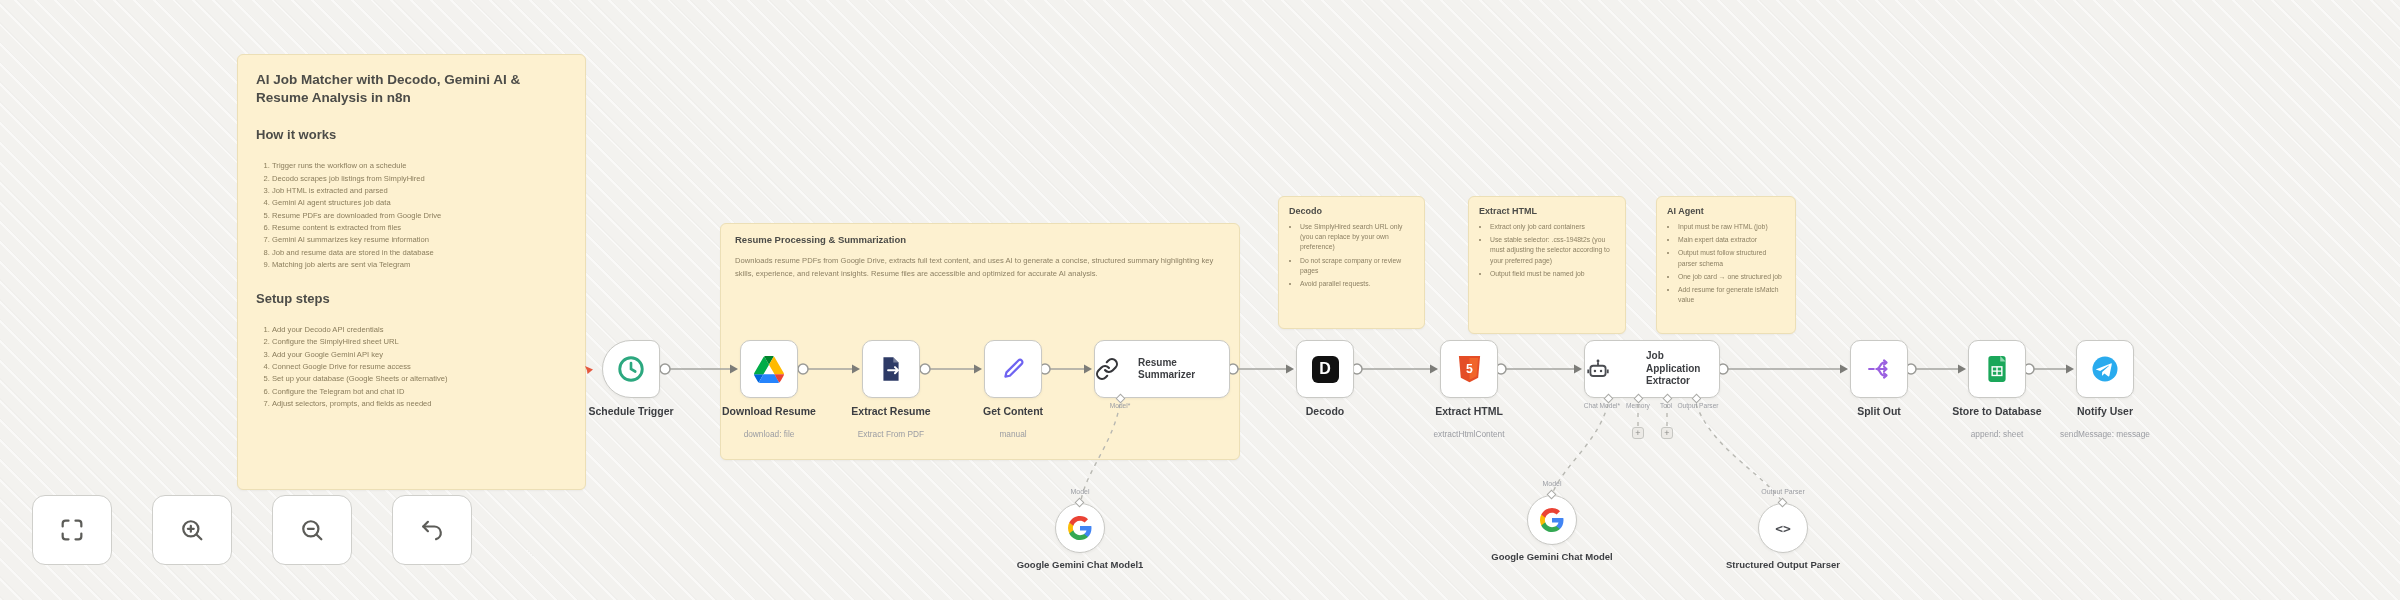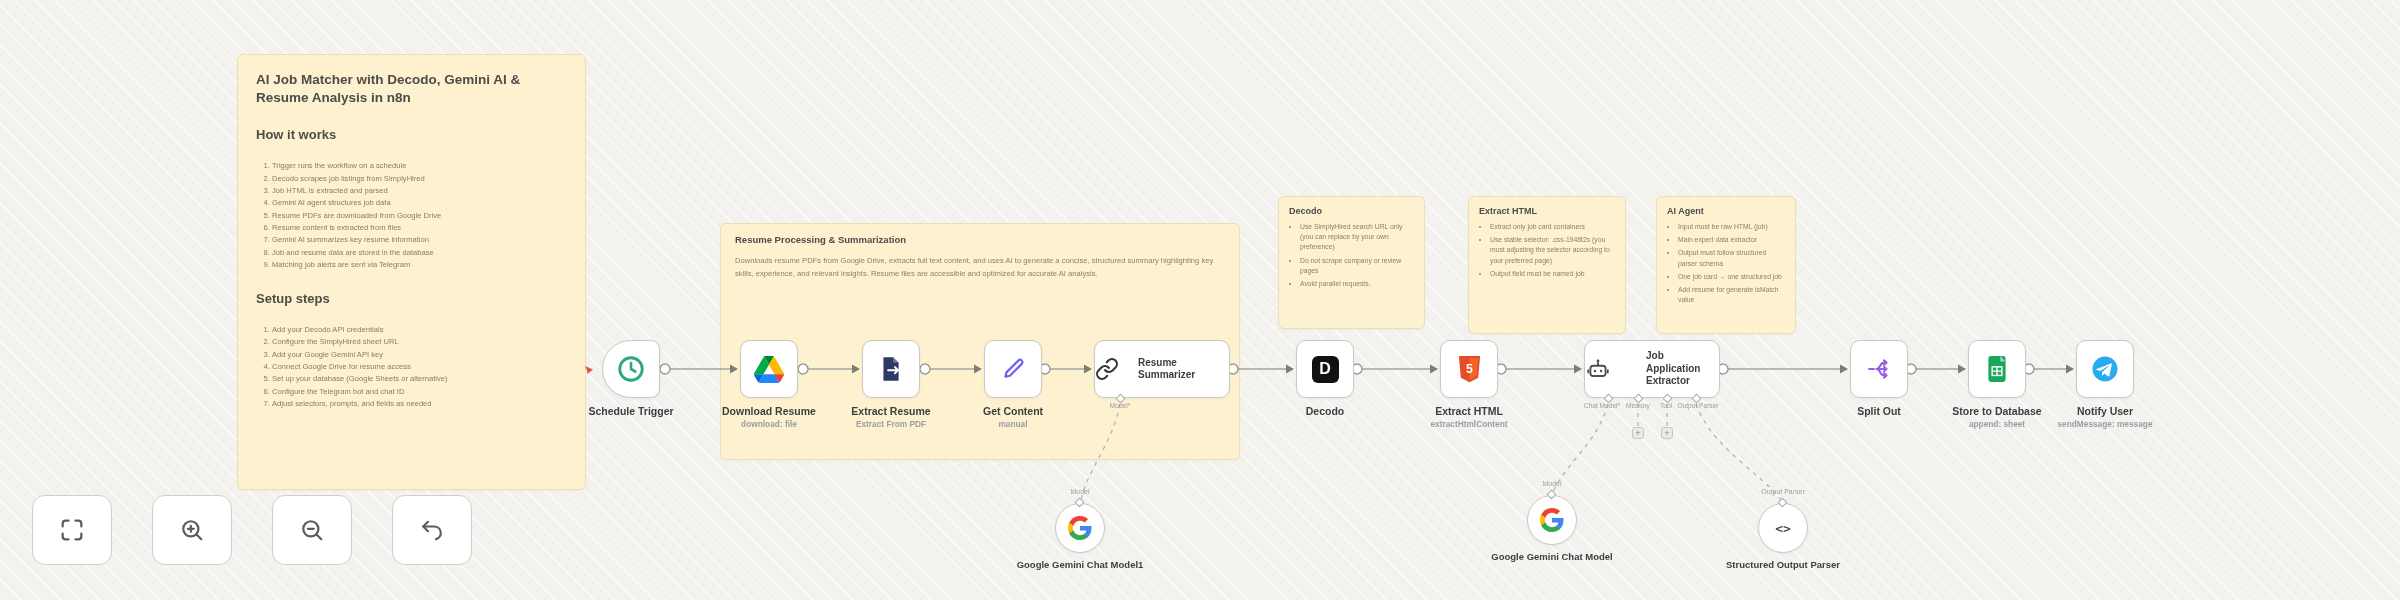--- a/index.html
+++ b/index.html
@@ -40,21 +40,21 @@
     border-radius:10px; display:flex; align-items:center; justify-content:center;
     box-shadow:0 1px 3px rgba(0,0,0,.05); position:relative;
   }
   .node.trigger { border-radius:32px 10px 10px 32px; }
   .node.wide { width:136px; justify-content:flex-start; gap:19px; }
   .inlabel { font-size:10px; font-weight:bold; color:#3c3e42; line-height:1.25; text-align:left; }
   .nlabel {
     position:absolute; top:65px; left:50%; transform:translateX(-50%);
     text-align:center; white-space:nowrap; font-size:10.5px; font-weight:bold; color:#3c3e42;
   }
-  .nsub { font-size:8.3px; font-weight:bold; color:#9b9da3; margin-top:2px; }
+  .nsub { font-size:8.3px; font-weight:normal; color:#9b9da3; margin-top:12px; }
   .nicon svg, .nicon { display:block; }
 
   .decodo-box { width:27px; height:27px; background:#111; border-radius:6px; color:#fff;
     font-weight:bold; font-size:16px; display:flex; align-items:center; justify-content:center; }
 
   .port { position:absolute; bottom:-5px; width:7px; height:7px; background:#fff;
     border:1.5px solid #a9a9a5; transform:rotate(45deg); z-index:4; }
   .portlabel { position:absolute; top:62px; font-size:6.6px; color:#9b9da3; transform:translateX(-50%); white-space:nowrap; z-index:4; }
   .plus-chip { position:absolute; width:12px; height:12px; background:#eceae6; border:1px solid #c6c6c2;
     border-radius:3px; color:#8a8a86; font-size:9px; line-height:10px; text-align:center; z-index:3; }

